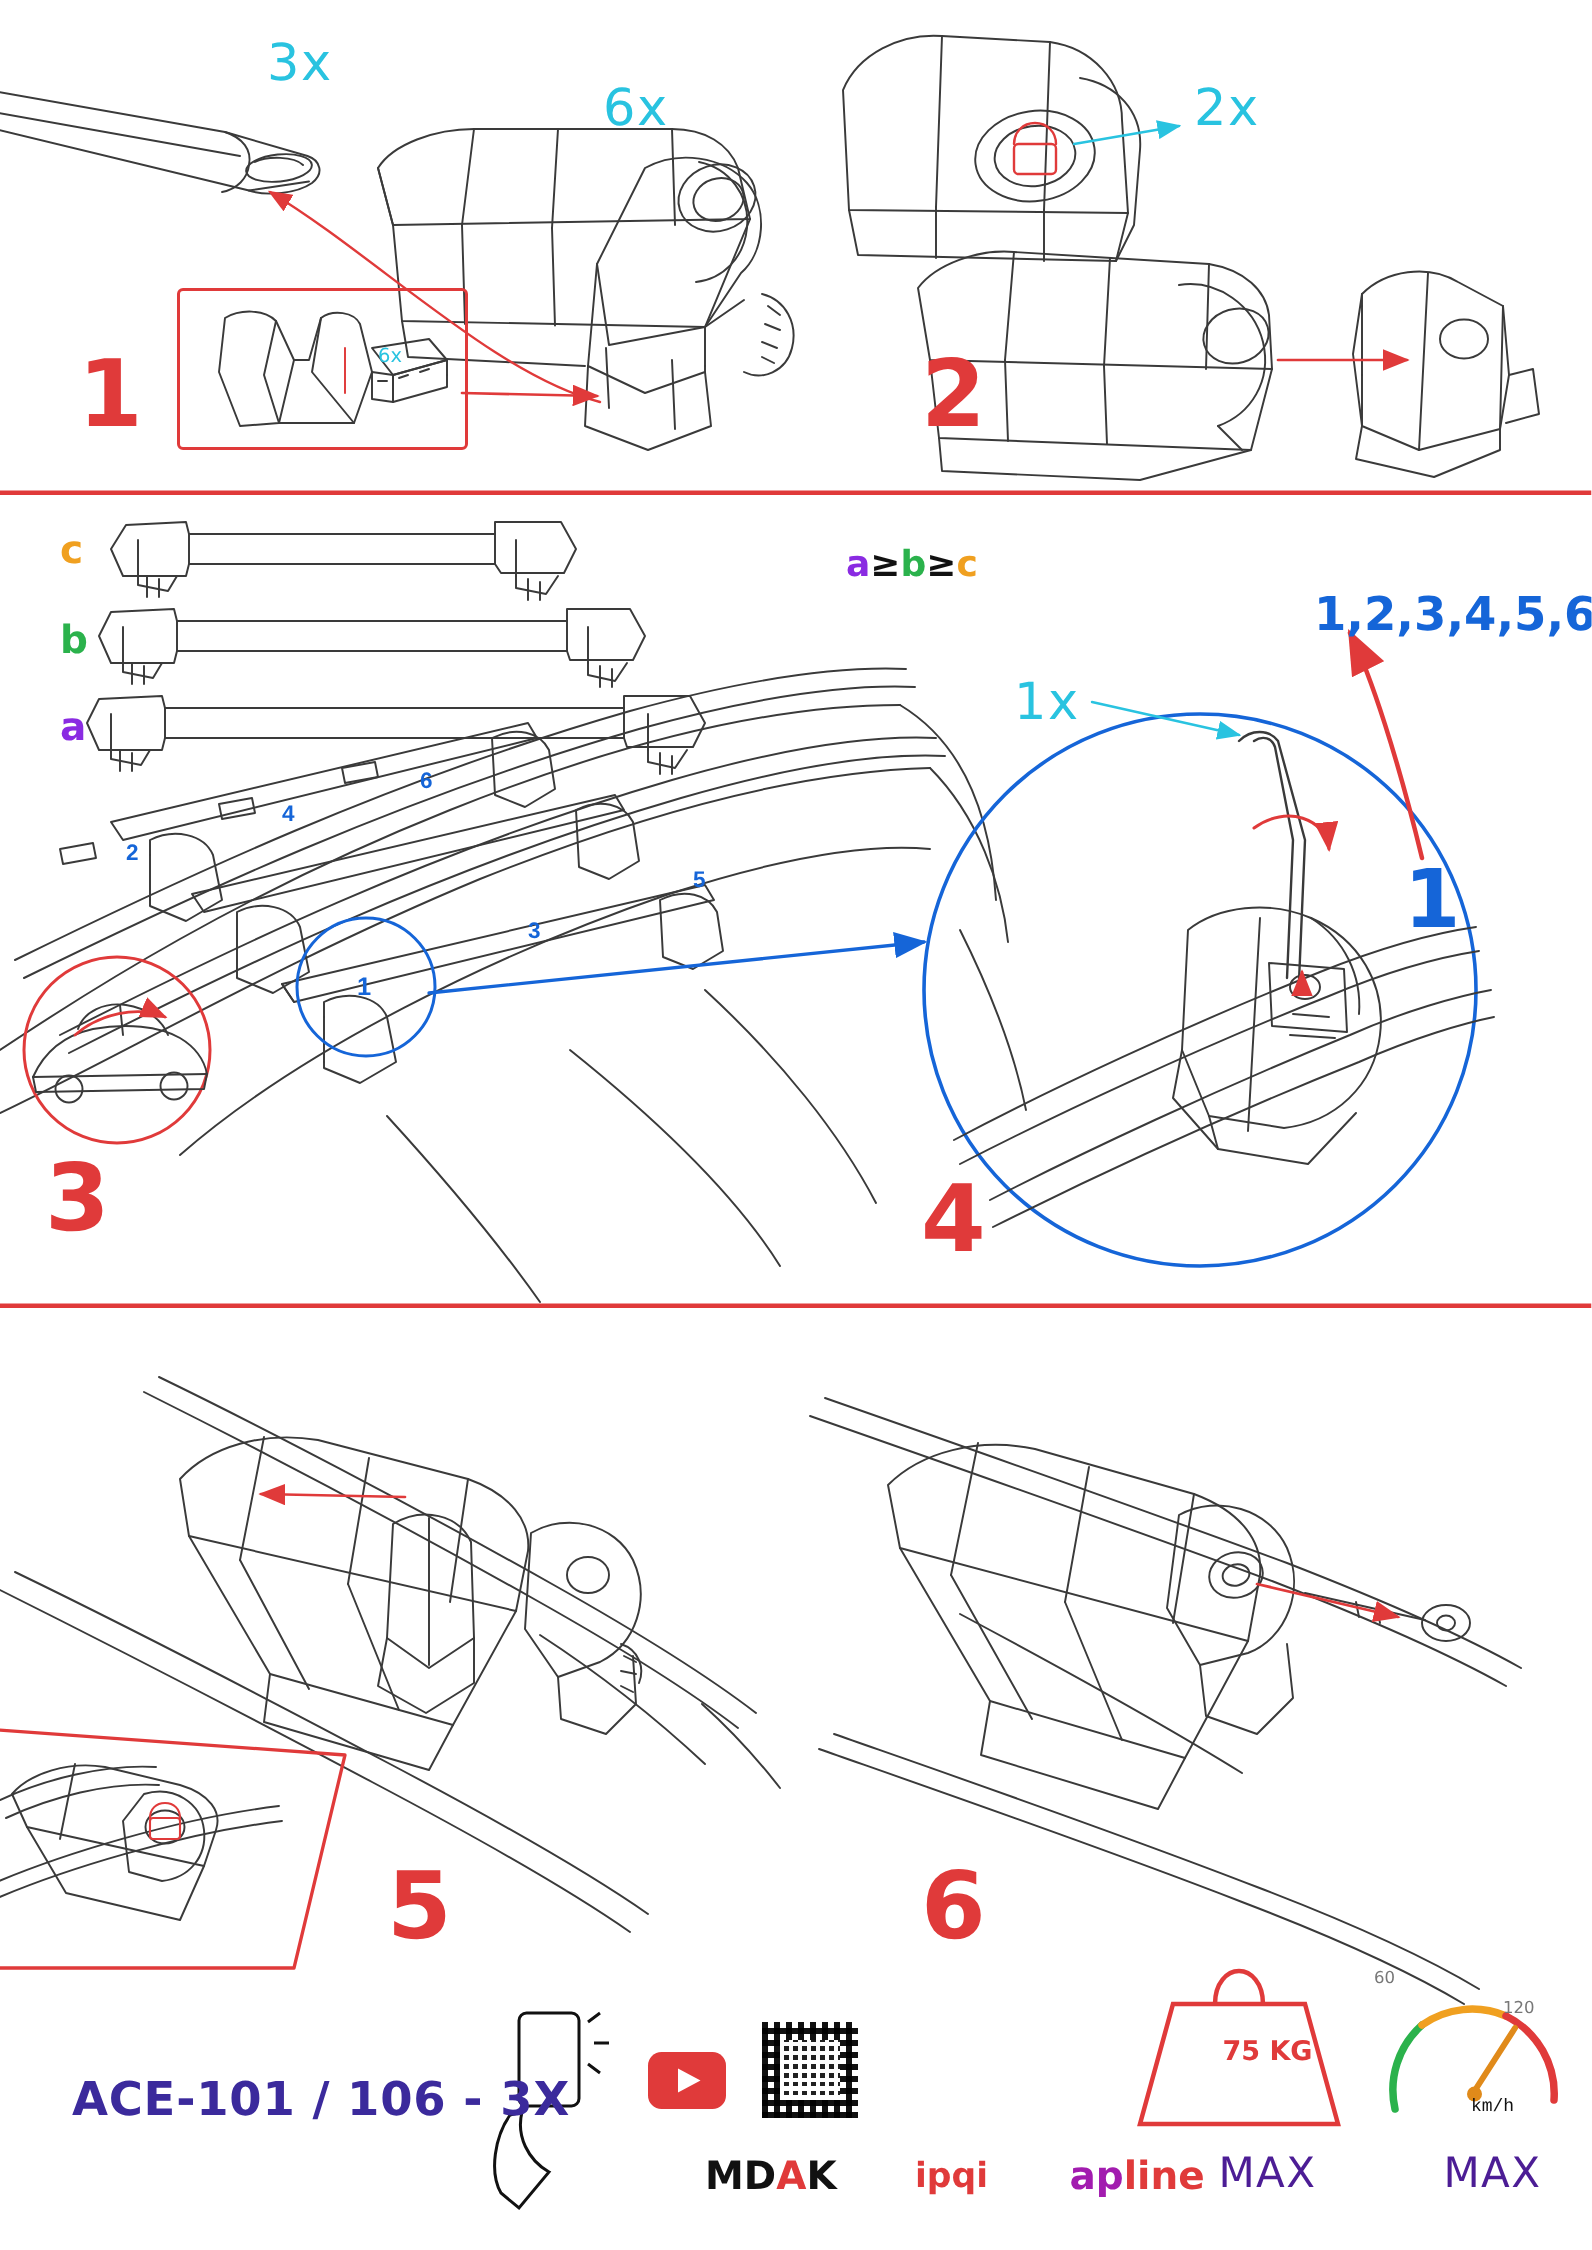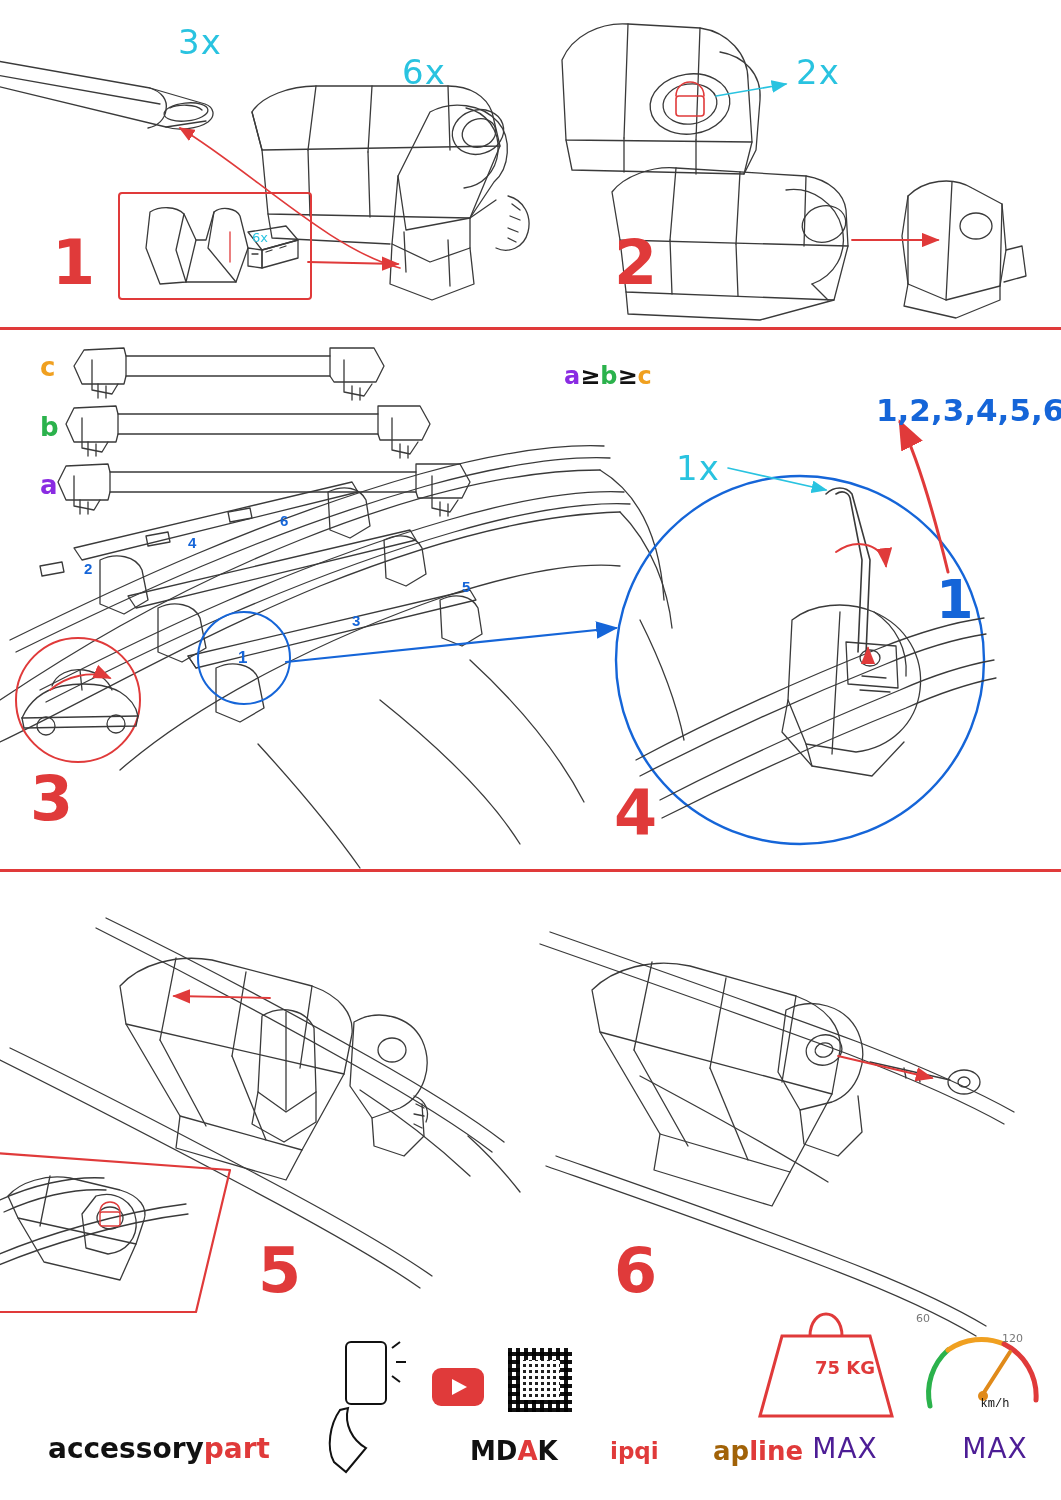--- a/index.html
+++ b/index.html
@@ -100,21 +100,21 @@
   }
   .brand-mdak .red{color:#e03a3a;}
   .brand-ipqi{
     position:absolute;left:610px;top:1438px;
     font-family:"DejaVu Sans", sans-serif;font-weight:700;font-size:23px;color:#e03a3a;
   }
   .brand-apline{
     position:absolute;left:713px;top:1436px;
     font-family:"DejaVu Sans", sans-serif;font-weight:700;font-size:26px;
   }
-  .brand-apline .k{color:#a16207;}
+  .brand-apline .k{color:#a21caf;}
   .brand-apline .r{color:#e03a3a;}
 
   .weight-label{
     position:absolute;left:795px;top:1357px;width:100px;text-align:center;
     font-family:"DejaVu Sans", sans-serif;font-weight:700;font-size:18px;color:#e03a3a;
   }
   .max-label{
     position:absolute;
     font-family:"DejaVu Sans", sans-serif;font-weight:400;font-size:28px;color:#4c1d95;
     letter-spacing:1px;
@@ -508,24 +508,22 @@
   <div class="abs" style="left:84px;top:560px;font-size:15px;color:#1565d8;font-weight:700;">2</div>
   <div class="abs" style="left:188px;top:534px;font-size:15px;color:#1565d8;font-weight:700;">4</div>
   <div class="abs" style="left:280px;top:512px;font-size:15px;color:#1565d8;font-weight:700;">6</div>
   <div class="abs" style="left:352px;top:612px;font-size:15px;color:#1565d8;font-weight:700;">3</div>
   <div class="abs" style="left:462px;top:578px;font-size:15px;color:#1565d8;font-weight:700;">5</div>
   <div class="abs" style="left:238px;top:648px;font-size:17px;color:#1565d8;font-weight:700;">1</div>
 
   <div class="seq" style="left:876px;top:392px;">1,2,3,4,5,6</div>
   <div class="bignum1" style="left:936px;top:568px;">1</div>
 
-
-  <div class="brand-accessorypart">
-    <span class="a1">accessory</span><span class="a2">part</span>
-  </div>
+  <div class="product-code">ACE-101 / 106 - 3X</div>
+
 
   <div class="brand-mdak">
     <span>MD</span><span class="red">A</span><span>K</span>
   </div>
 
   <div class="brand-ipqi">ipqi</div>
 
   <div class="brand-apline">
     <span class="k">ap</span><span class="r">line</span>
   </div>

